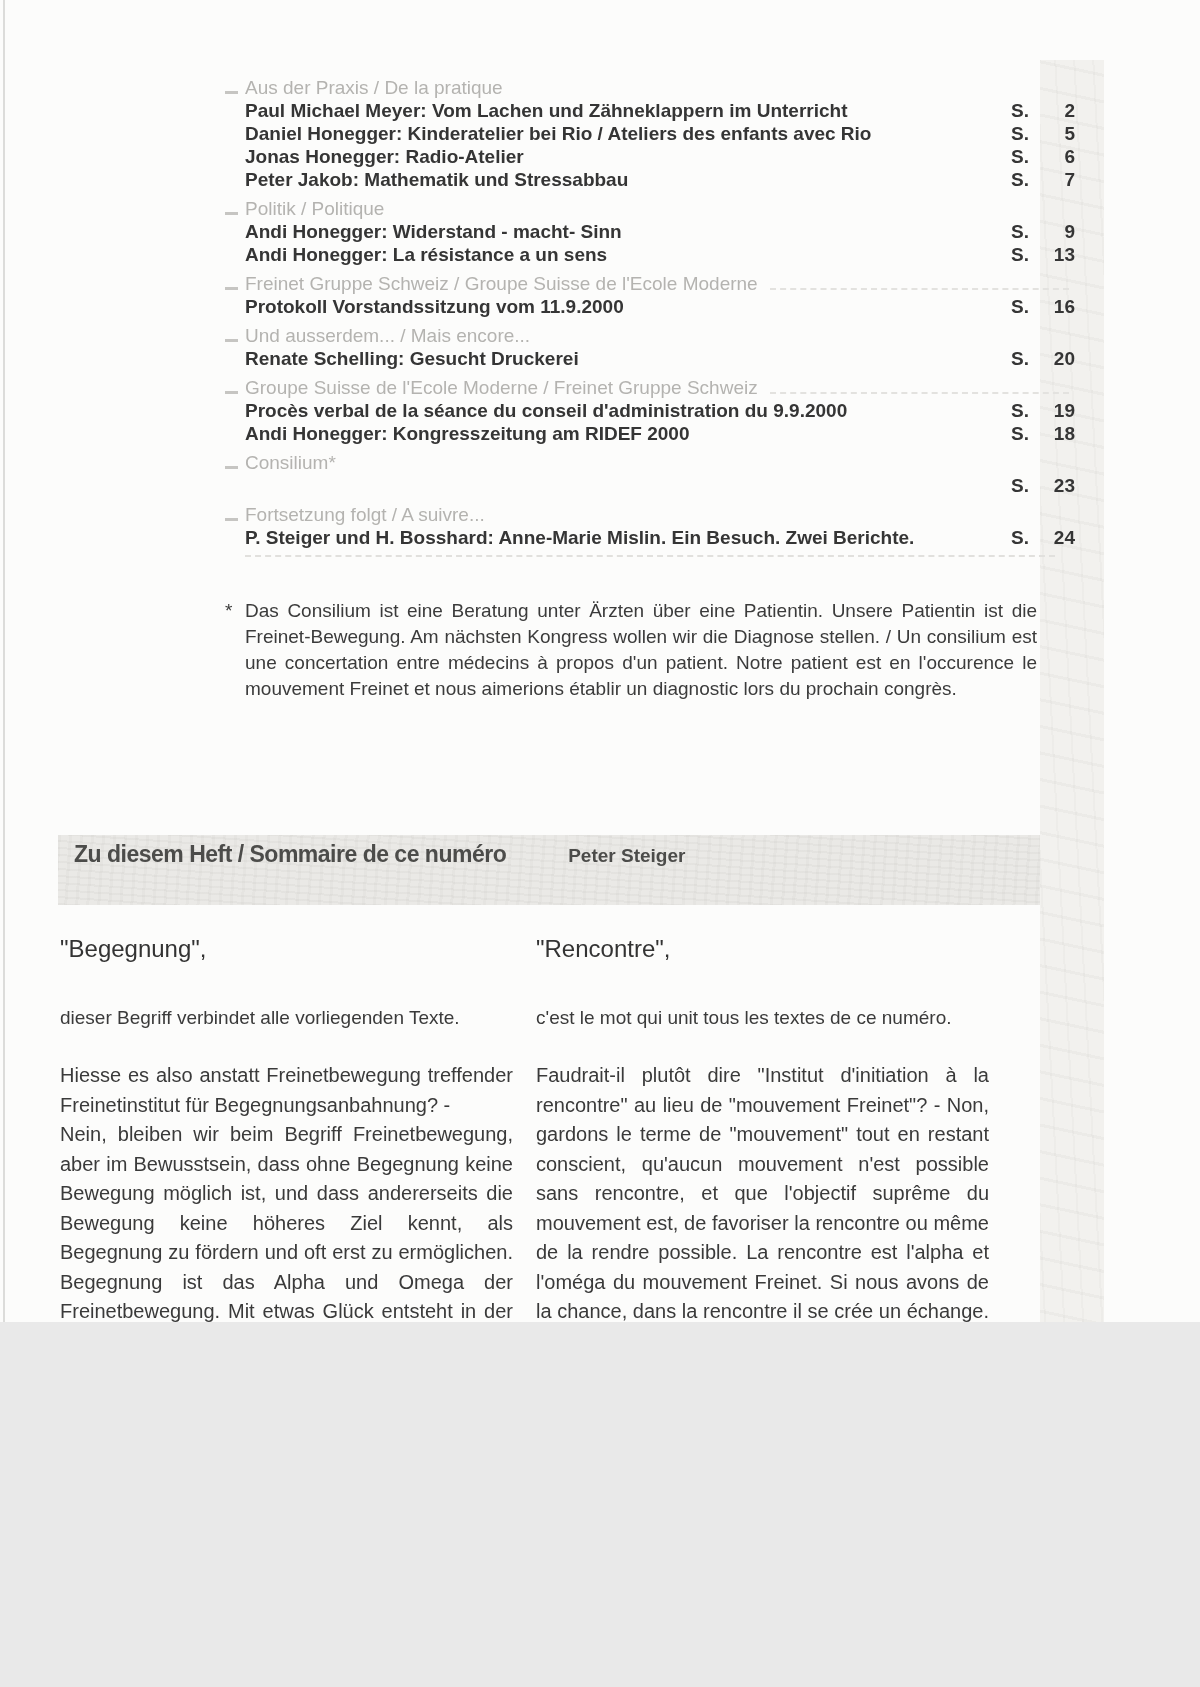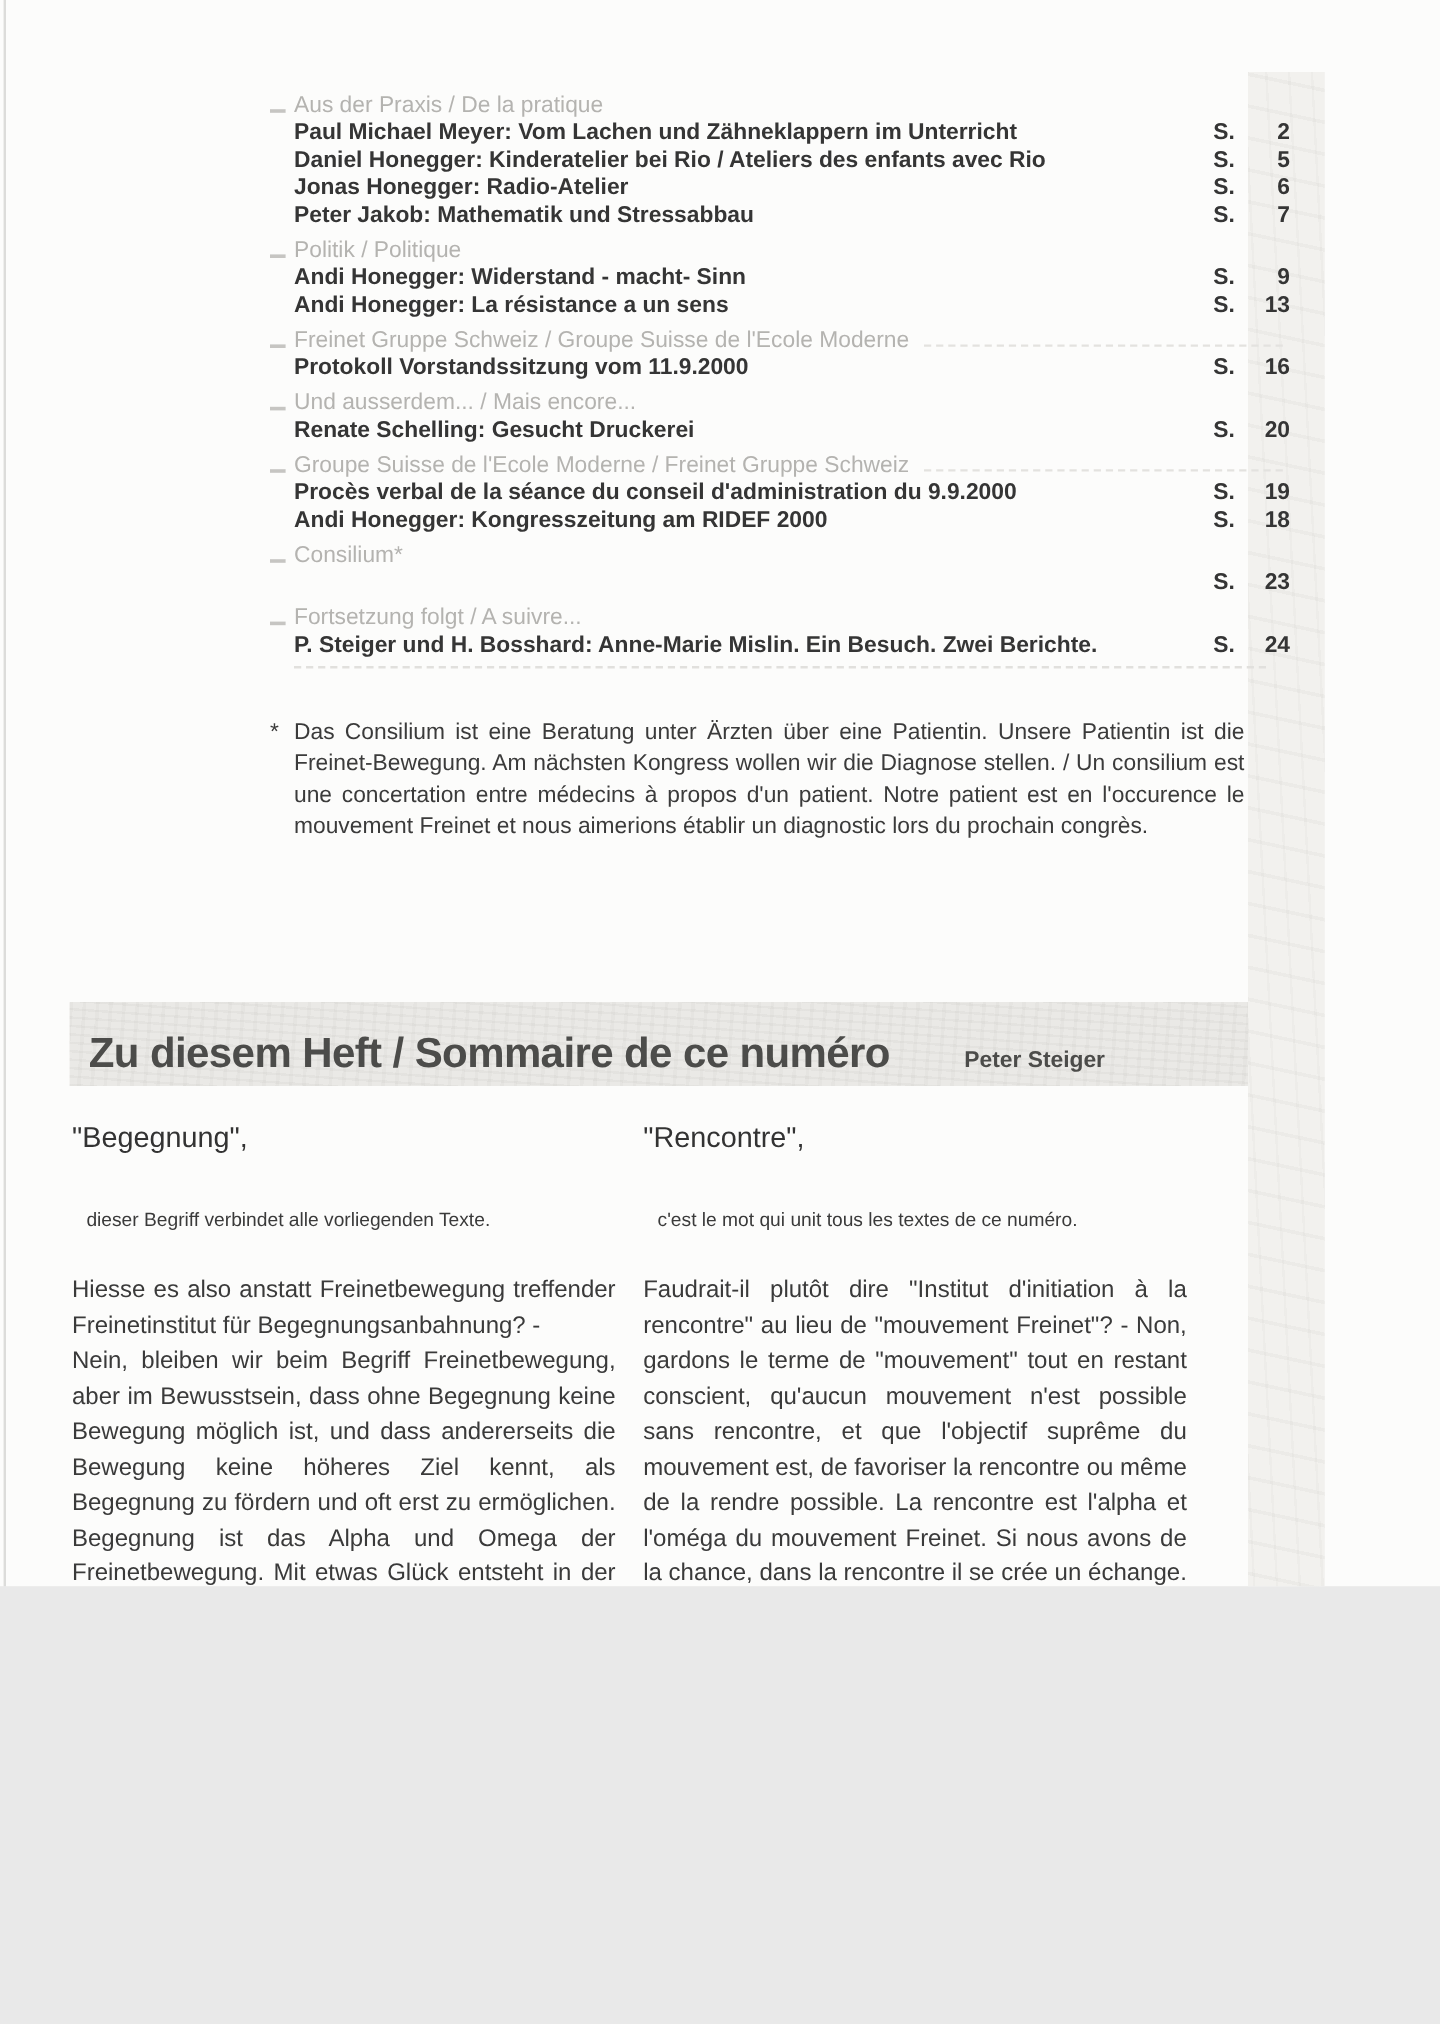--- a/index.html
+++ b/index.html
@@ -42,29 +42,29 @@
   .article-header{
     position:absolute;left:58px;top:835px;width:982px;height:70px;
     background:#eae9e6;
     background-image:
       repeating-linear-gradient(4deg, rgba(110,108,100,0.05) 0 2px, transparent 2px 7px),
       repeating-linear-gradient(94deg, rgba(110,108,100,0.04) 0 3px, transparent 3px 11px);
     display:flex;align-items:baseline;
     padding:0;box-sizing:border-box;
   }
   .article-title{
-    font-size:35px;font-weight:700;color:#4c4c4a;letter-spacing:-0.5px;
-    margin:23px 0 0 16px;
+    font-size:23px;font-weight:700;color:#4c4c4a;letter-spacing:-0.5px;
+    margin:6px 0 0 16px;
   }
   .article-author{font-size:19px;font-weight:700;color:#4c4c4a;margin-left:62px;}
   
   .columns{position:absolute;left:60px;top:935px;width:930px;display:flex;gap:23px;}
   .col{width:453px;flex:0 0 453px;}
   .col-heading{font-size:24px;font-weight:400;color:#333;margin:0 0 40px 0;}
-  .col-intro{font-size:16px;line-height:29px;text-align:justify;margin:0 0 29px 12px;color:#3a3a3a;}
+  .col-intro{font-size:19px;line-height:29px;text-align:justify;margin:0 0 29px 0;color:#3a3a3a;}
   .col-body p{font-size:20px;line-height:29.5px;text-align:justify;margin:0;color:#3a3a3a;}
   .signature{font-size:19px;font-weight:700;color:#3a3a3a;text-align:right;margin-top:8px;}
 </style>
 </head>
 <body>
 
 <div class="page">
   <div class="edge-line-left"></div>
   <div class="margin-strip-right"></div>
 

